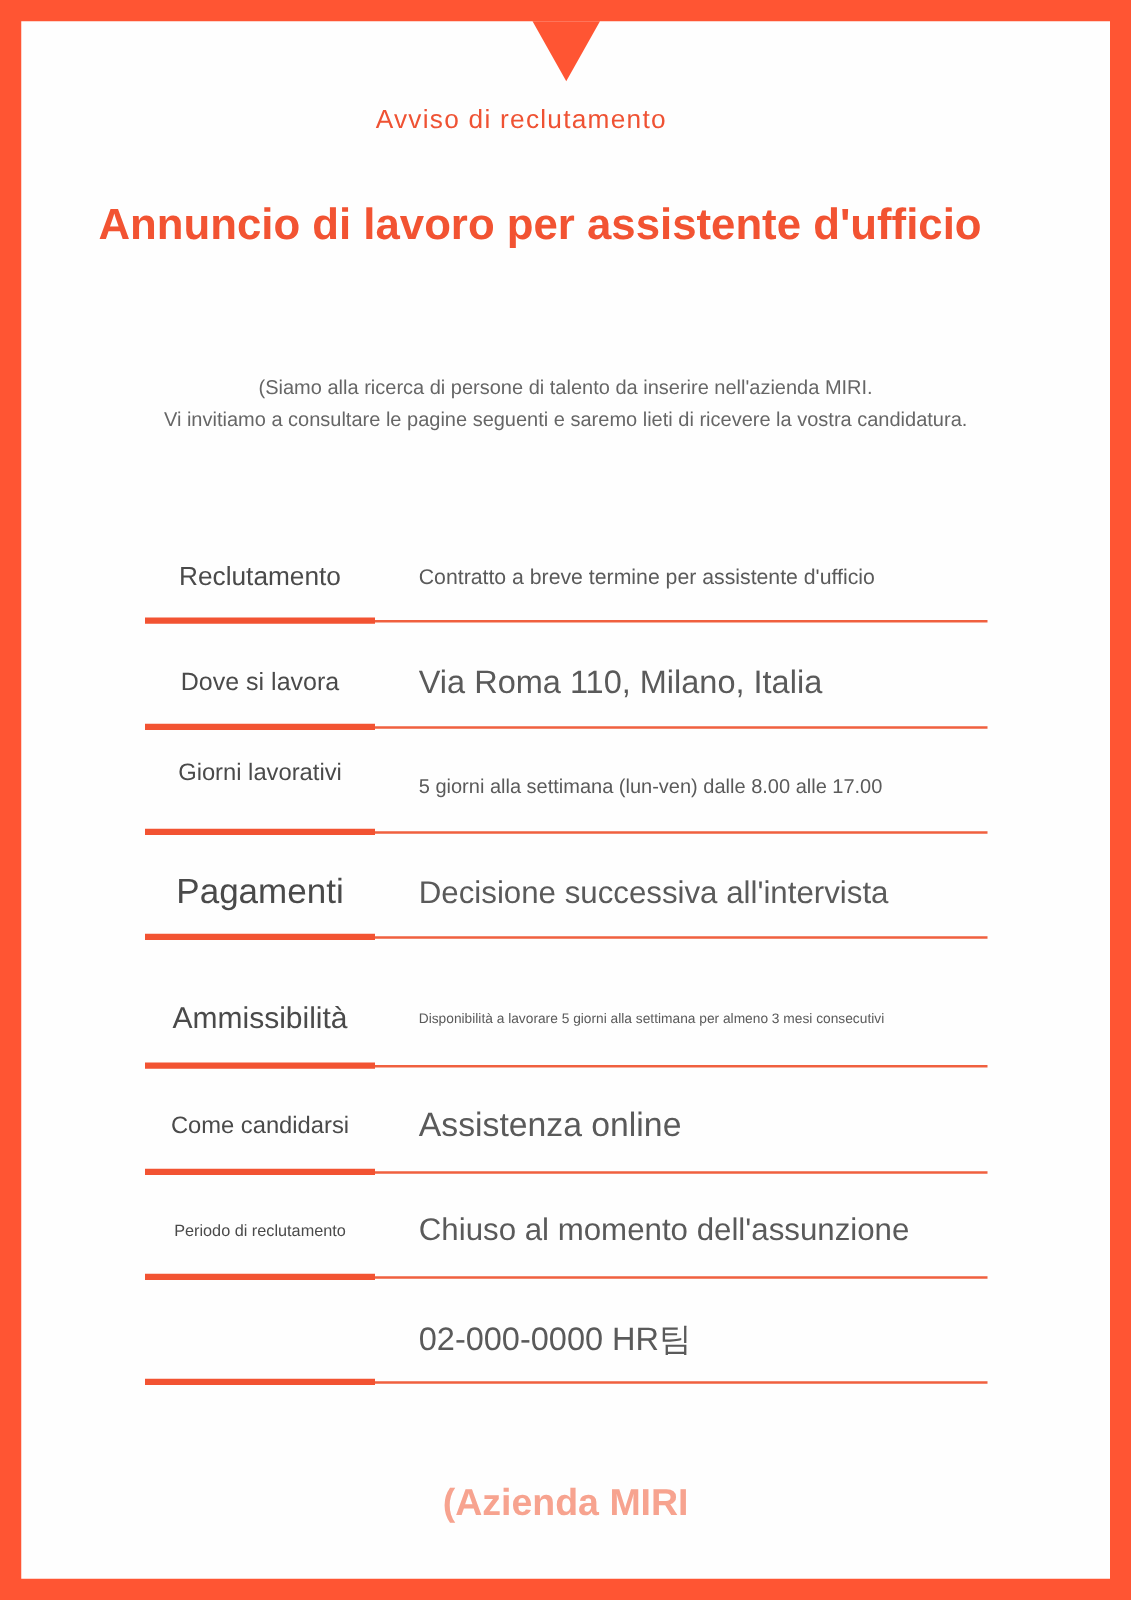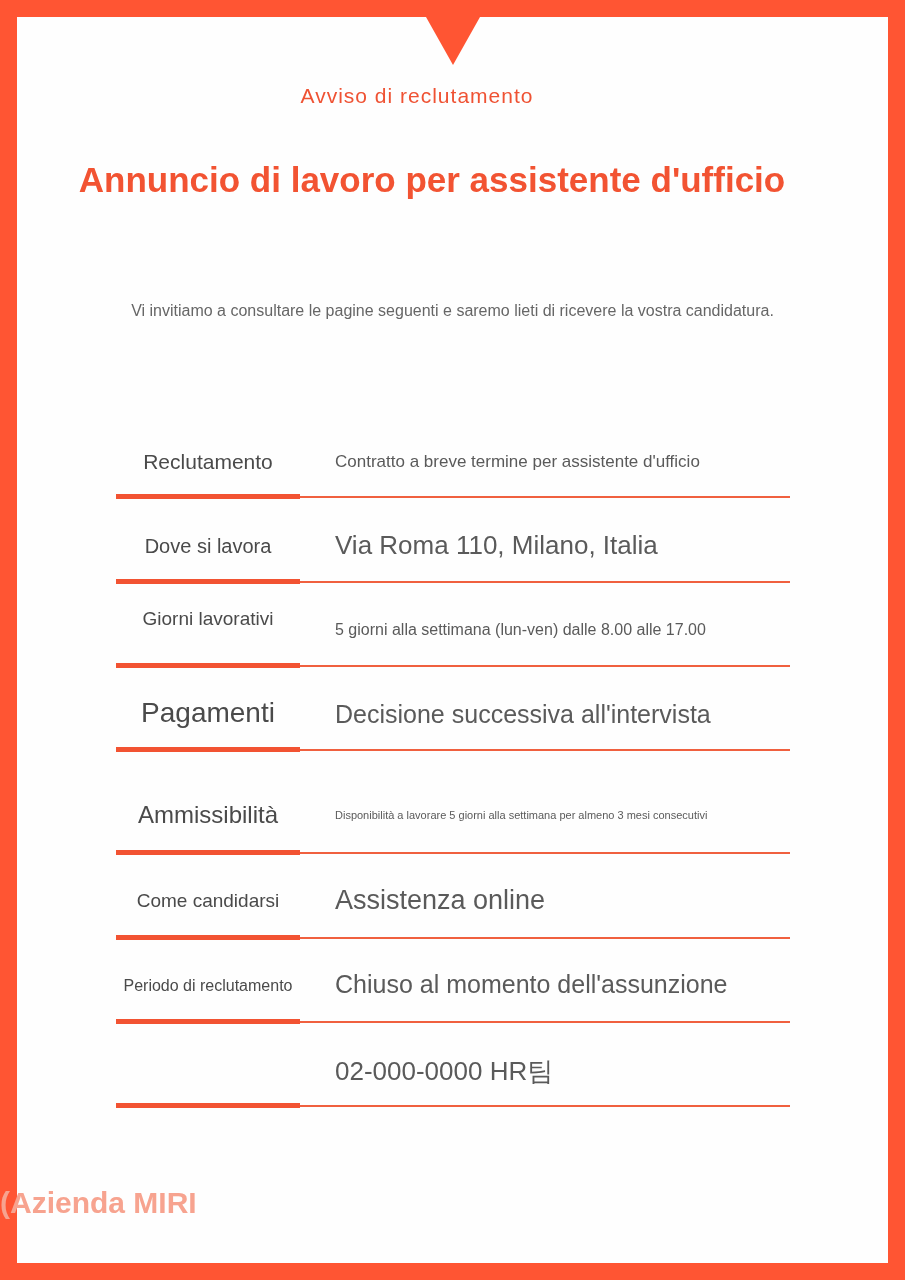--- a/index.html
+++ b/index.html
@@ -48,34 +48,35 @@
     .row .bar-thick {
       position: absolute; left: 0; width: 184px; height: 5px;
       background: #f25332;
     }
     .row .bar-thin {
       position: absolute; left: 184px; width: 490px; height: 2px;
       background: #f0603f;
     }
     .footer {
       position: absolute; top: 1186px; left: 0; width: 905px;
-      text-align: left; color: #f7a38f;
+      text-align: center; color: #f7a38f;
       font-size: 30px; font-weight: bold;
     }
   </style>
 </head>
 <body>
 
 <div class="sheet"></div>
 <div class="notch"></div>
 
 <div class="kicker">Avviso di reclutamento</div>
 <div class="title">Annuncio di lavoro per assistente d'ufficio</div>
 
 <div class="intro">
+  <div>(Siamo alla ricerca di persone di talento da inserire nell'azienda MIRI.</div>
   <div>Vi invitiamo a consultare le pagine seguenti e saremo lieti di ricevere la vostra candidatura.</div>
 </div>
 
 <div class="rows">
 
   <div class="row" style="top:440px;">
     <div class="label" style="top:10px;font-size:21px;">Reclutamento</div>
     <div class="value" style="top:12px;font-size:17px;">Contratto a breve termine per assistente d'ufficio</div>
     <div class="bar-thick" style="top:54px;"></div>
     <div class="bar-thin" style="top:56px;"></div>
@@ -110,21 +111,21 @@
   </div>
 
   <div class="row" style="top:880px;">
     <div class="label" style="top:10px;font-size:19px;">Come candidarsi</div>
     <div class="value" style="top:5px;font-size:27px;">Assistenza online</div>
     <div class="bar-thick" style="top:55px;"></div>
     <div class="bar-thin" style="top:57px;"></div>
   </div>
 
   <div class="row" style="top:964px;">
-    <div class="label" style="top:13px;font-size:16px;">Periodo di reclutamento</div>
+    <div class="label" style="top:13px;font-size:13px;">Periodo di reclutamento</div>
     <div class="value" style="top:6px;font-size:25px;text-align:right;">Chiuso al momento dell'assunzione</div>
     <div class="bar-thick" style="top:55px;"></div>
     <div class="bar-thin" style="top:57px;"></div>
   </div>
 
   <div class="row" style="top:1048px;">
     <div class="value" style="top:6px;font-size:26px;">02-000-0000 HR팀</div>
     <div class="bar-thick" style="top:55px;"></div>
     <div class="bar-thin" style="top:57px;"></div>
   </div>

